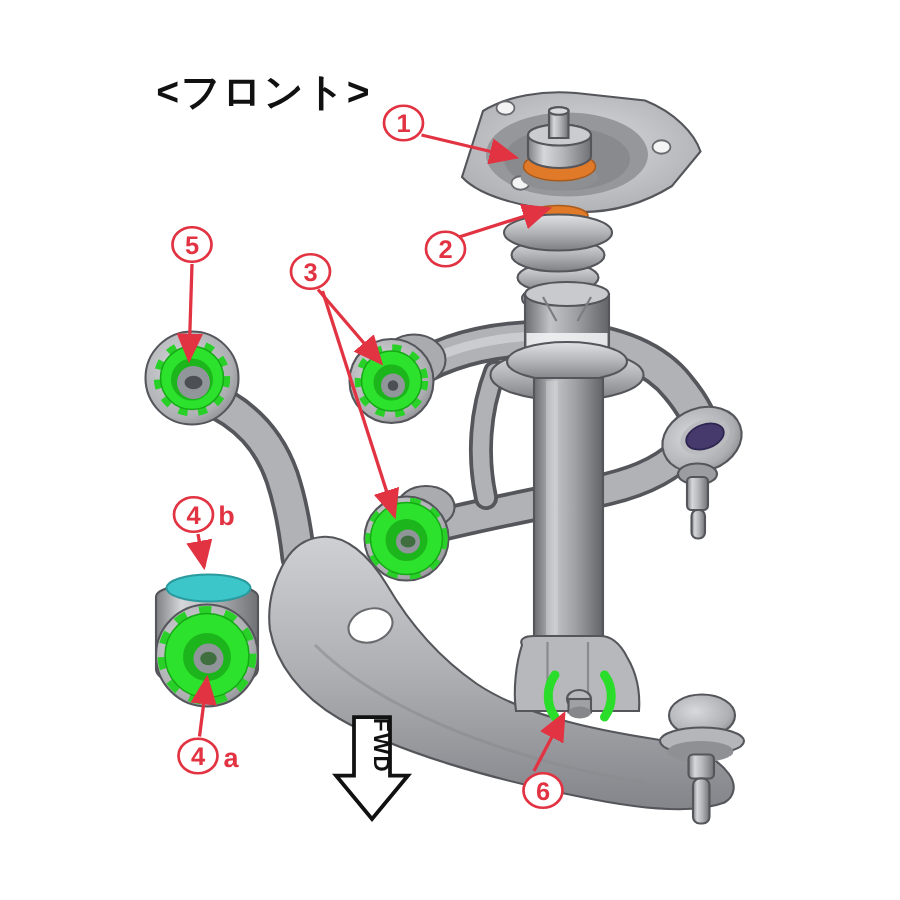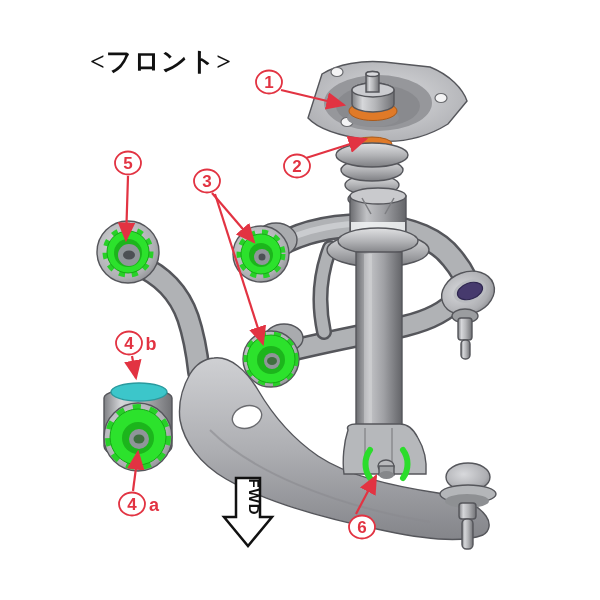--- a/index.html
+++ b/index.html
@@ -1,20 +1,20 @@
 <!DOCTYPE html>
 <html><head>
 <meta charset="utf-8">
 <style>
   html,body{margin:0;padding:0;background:#ffffff;}
   .stage{position:relative;width:600px;height:600px;background:#ffffff;overflow:hidden;
          font-family:"Liberation Sans",sans-serif;}
   .stage svg{position:absolute;left:0;top:0;}
-  .title{position:absolute;left:90px;top:44px;font-size:26px;font-weight:bold;
-         color:#111;letter-spacing:1px;font-family:Liberation Serif, serif;text-align:right;}
+  .title{position:absolute;left:104px;top:44px;font-size:26px;font-weight:bold;
+         color:#111;letter-spacing:1px;font-family:Liberation Mono, monospace;text-align:right;}
   .co{fill:#ffffff;stroke:#e23342;stroke-width:1.8;}
   .cot{fill:#e23342;font-size:17px;font-weight:bold;text-anchor:middle;
        font-family:"Liberation Sans",sans-serif;}
   .cos{fill:#e23342;font-size:18px;font-weight:bold;text-anchor:middle;
        font-family:"Liberation Sans",sans-serif;}
   .arrow{stroke:#e23342;stroke-width:2.2;fill:none;}
   .ol{stroke:#55565b;stroke-width:1.4;}
   .armOl{stroke:#55565b;fill:none;stroke-linecap:round;}
   .armFl{stroke:#b0b2b5;fill:none;stroke-linecap:round;}
   .armHi{stroke:#d6d7da;fill:none;stroke-linecap:round;opacity:.7;}

